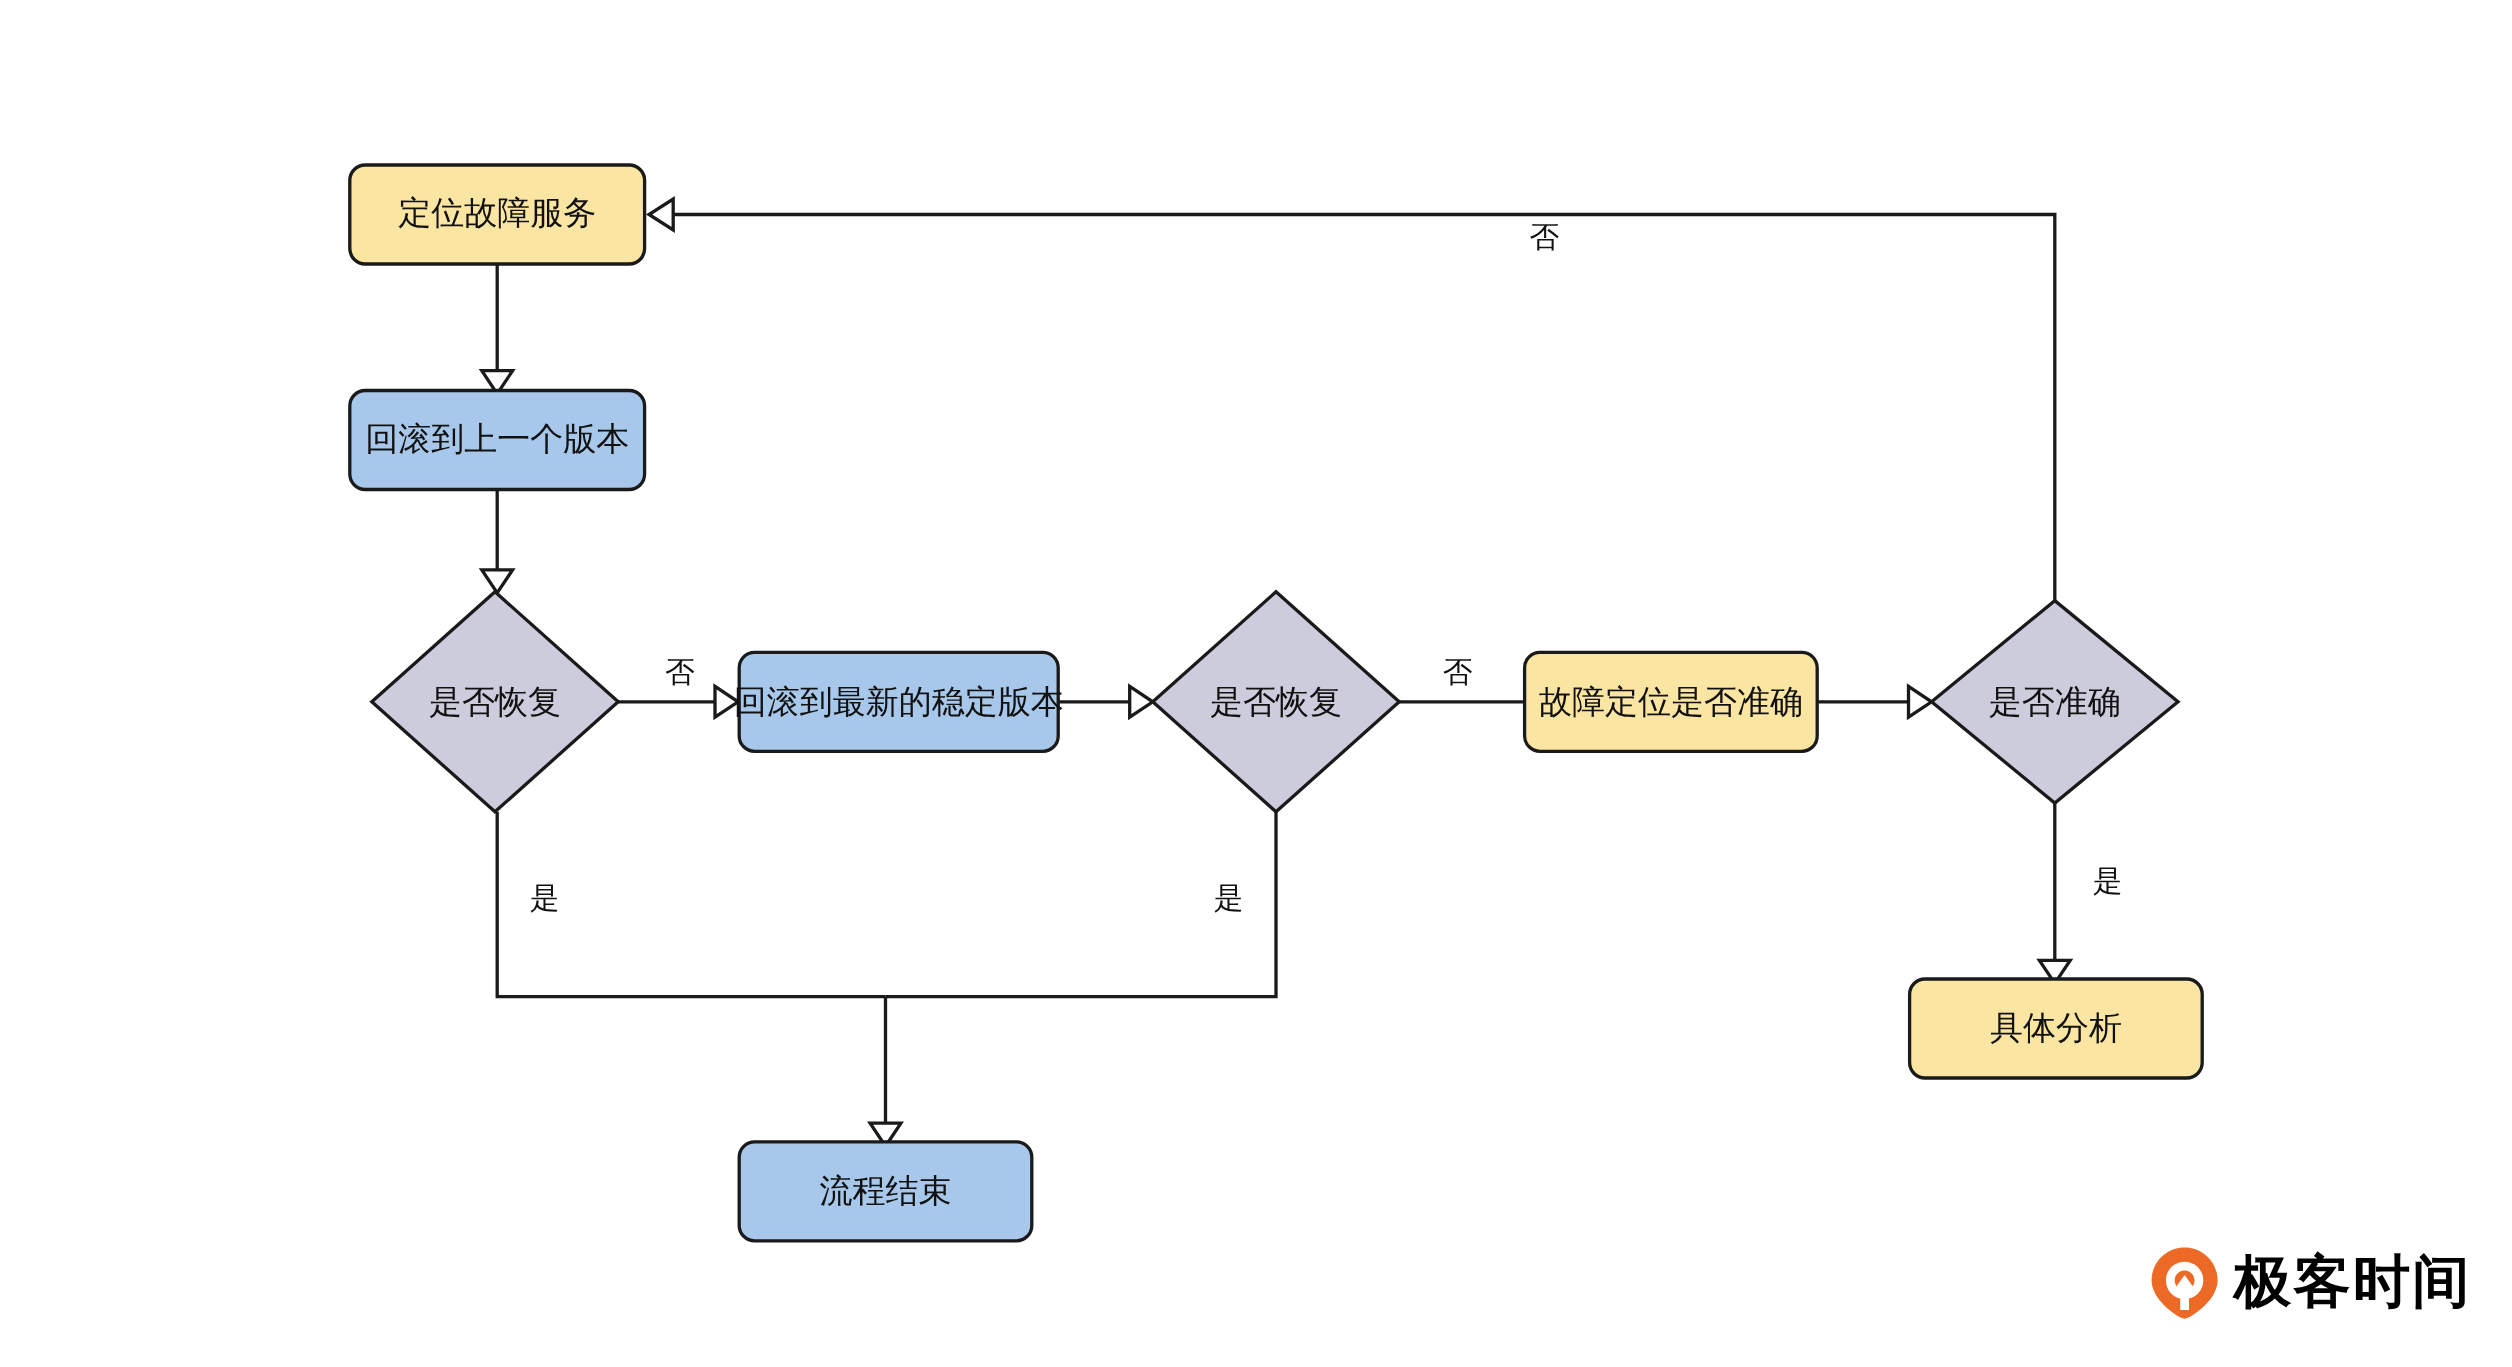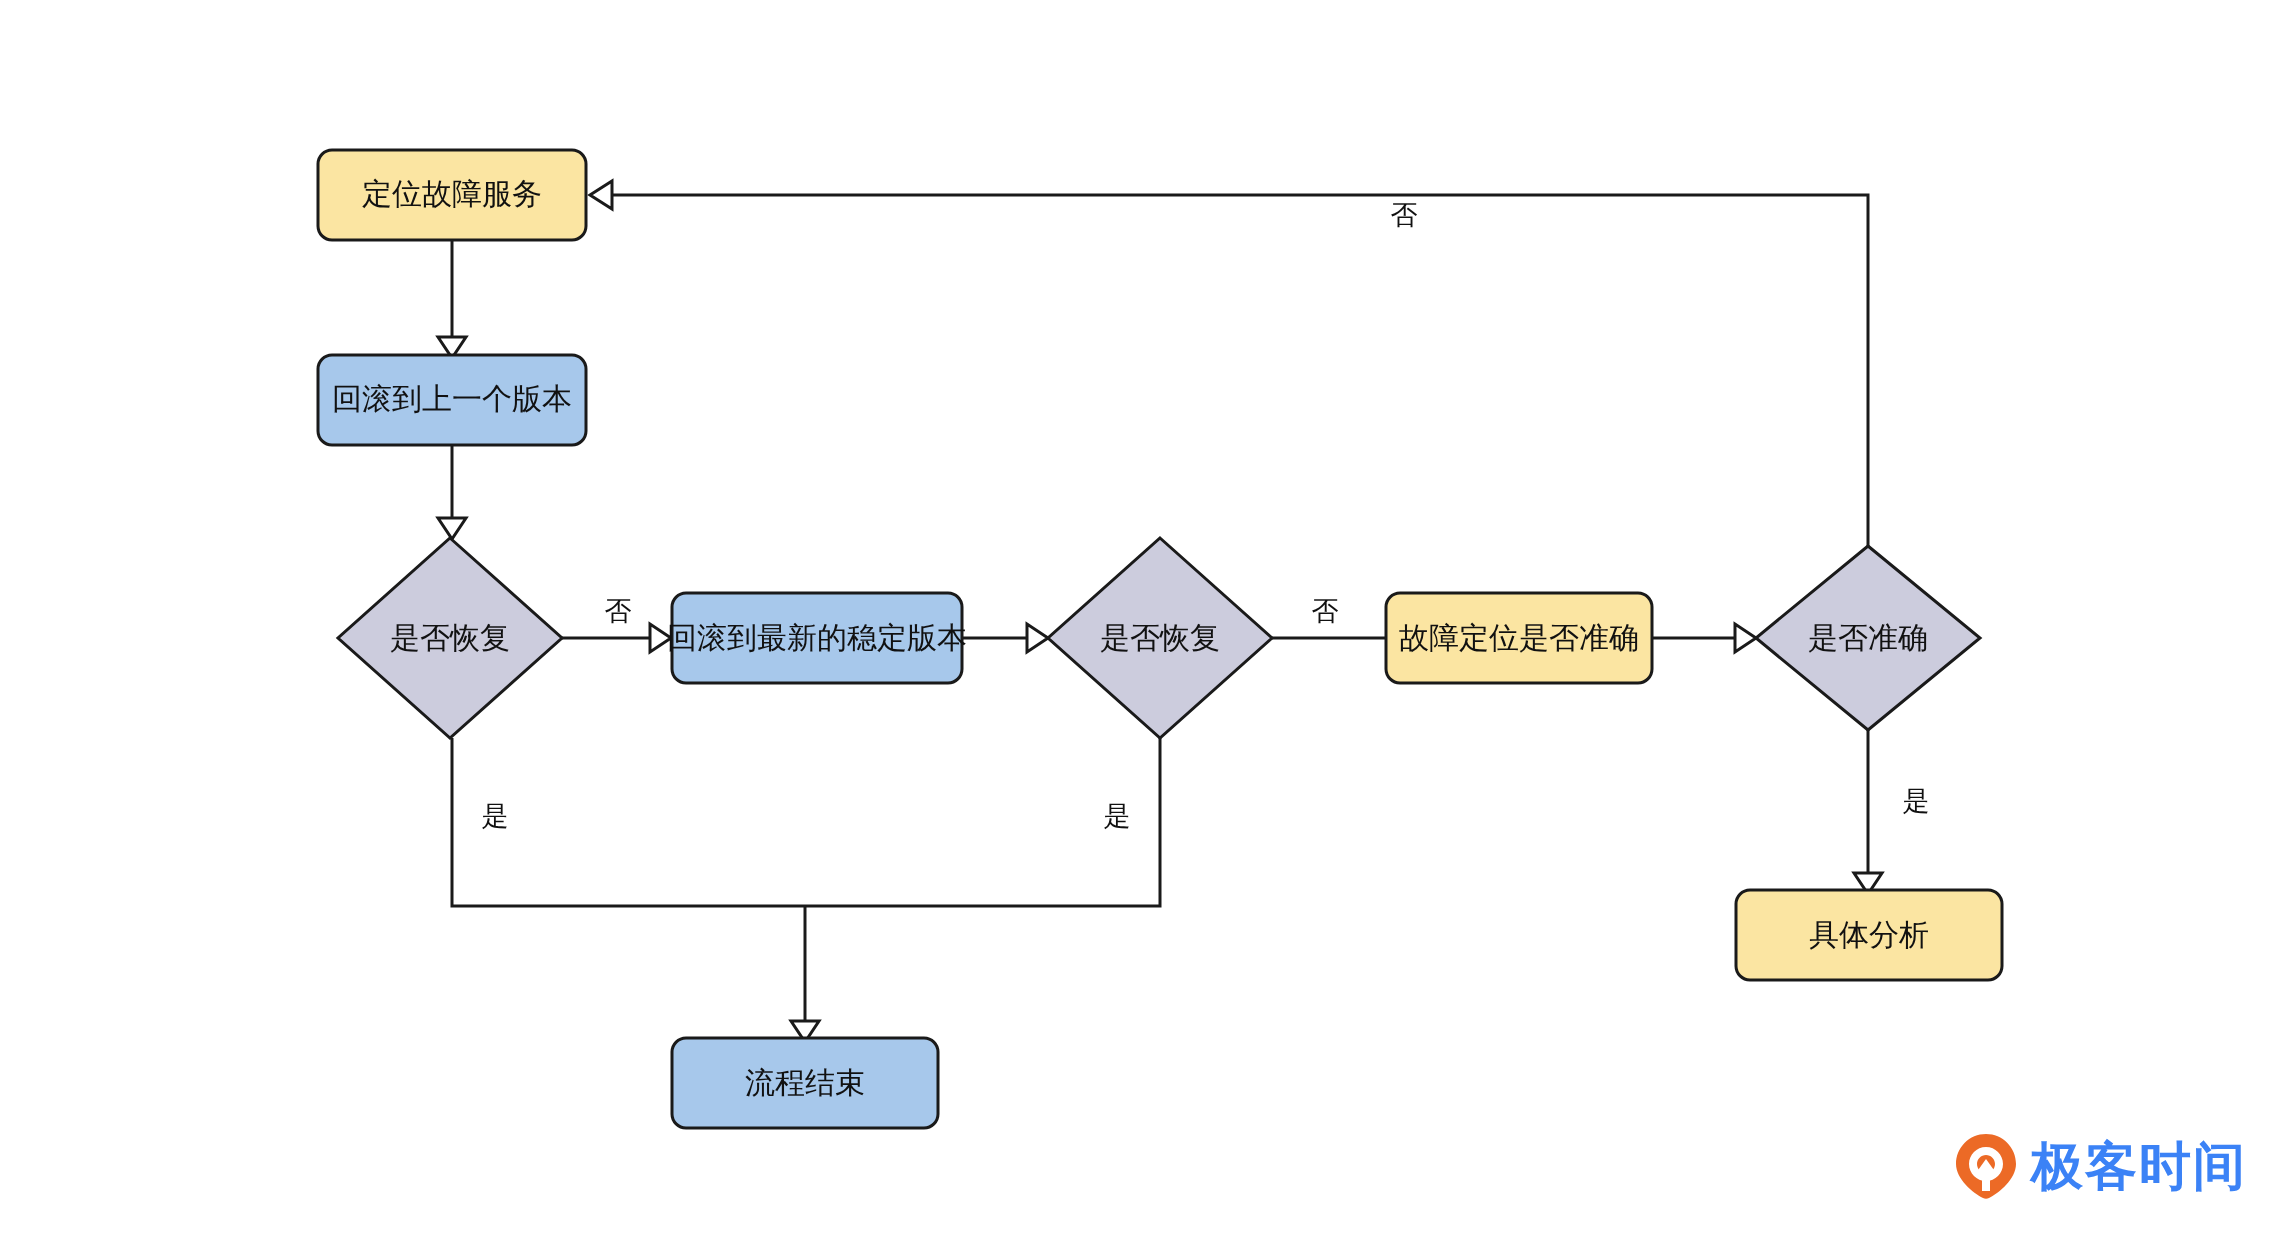--- a/index.html
+++ b/index.html
@@ -65,21 +65,21 @@
   }
   .brand-mark {
     width: 62px;
     height: 66px;
   }
   .brand-text {
     font-family: "Liberation Sans", "DejaVu Sans", sans-serif;
     font-size: 52px;
     font-weight: bold;
     letter-spacing: 2px;
-    color: #3b82f6;
+    color: #000000;
     line-height: 1;
     white-space: nowrap;
   }
 </style>
 </head>
 <body>
 
 <div id="canvas">
 
   <svg class="diagram" viewBox="0 0 2284 1243">

